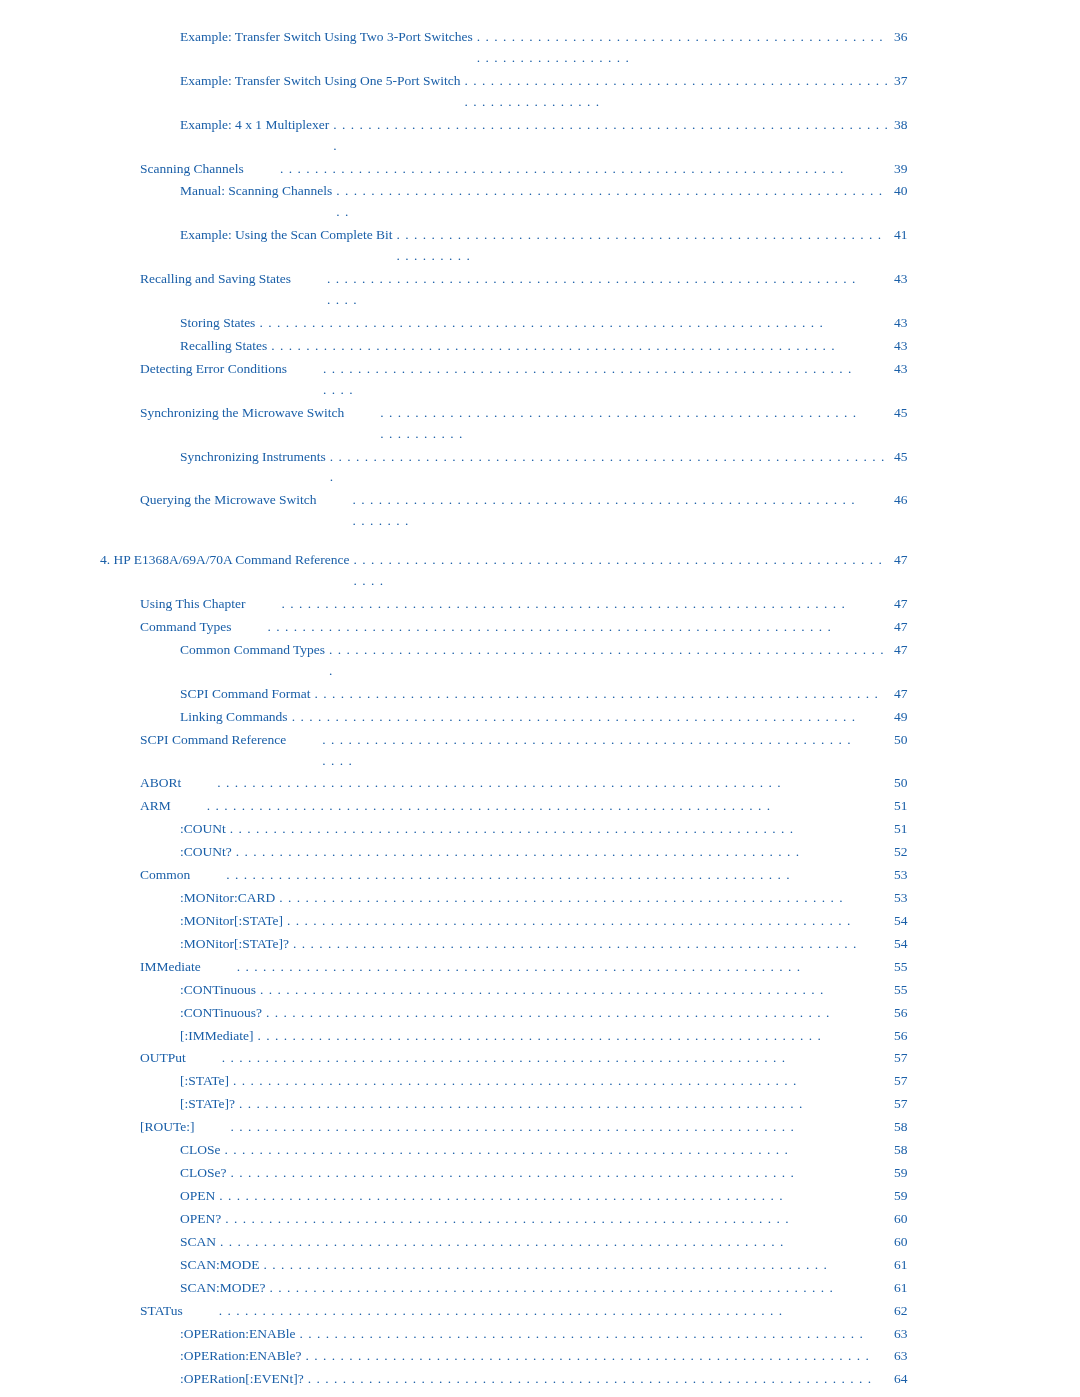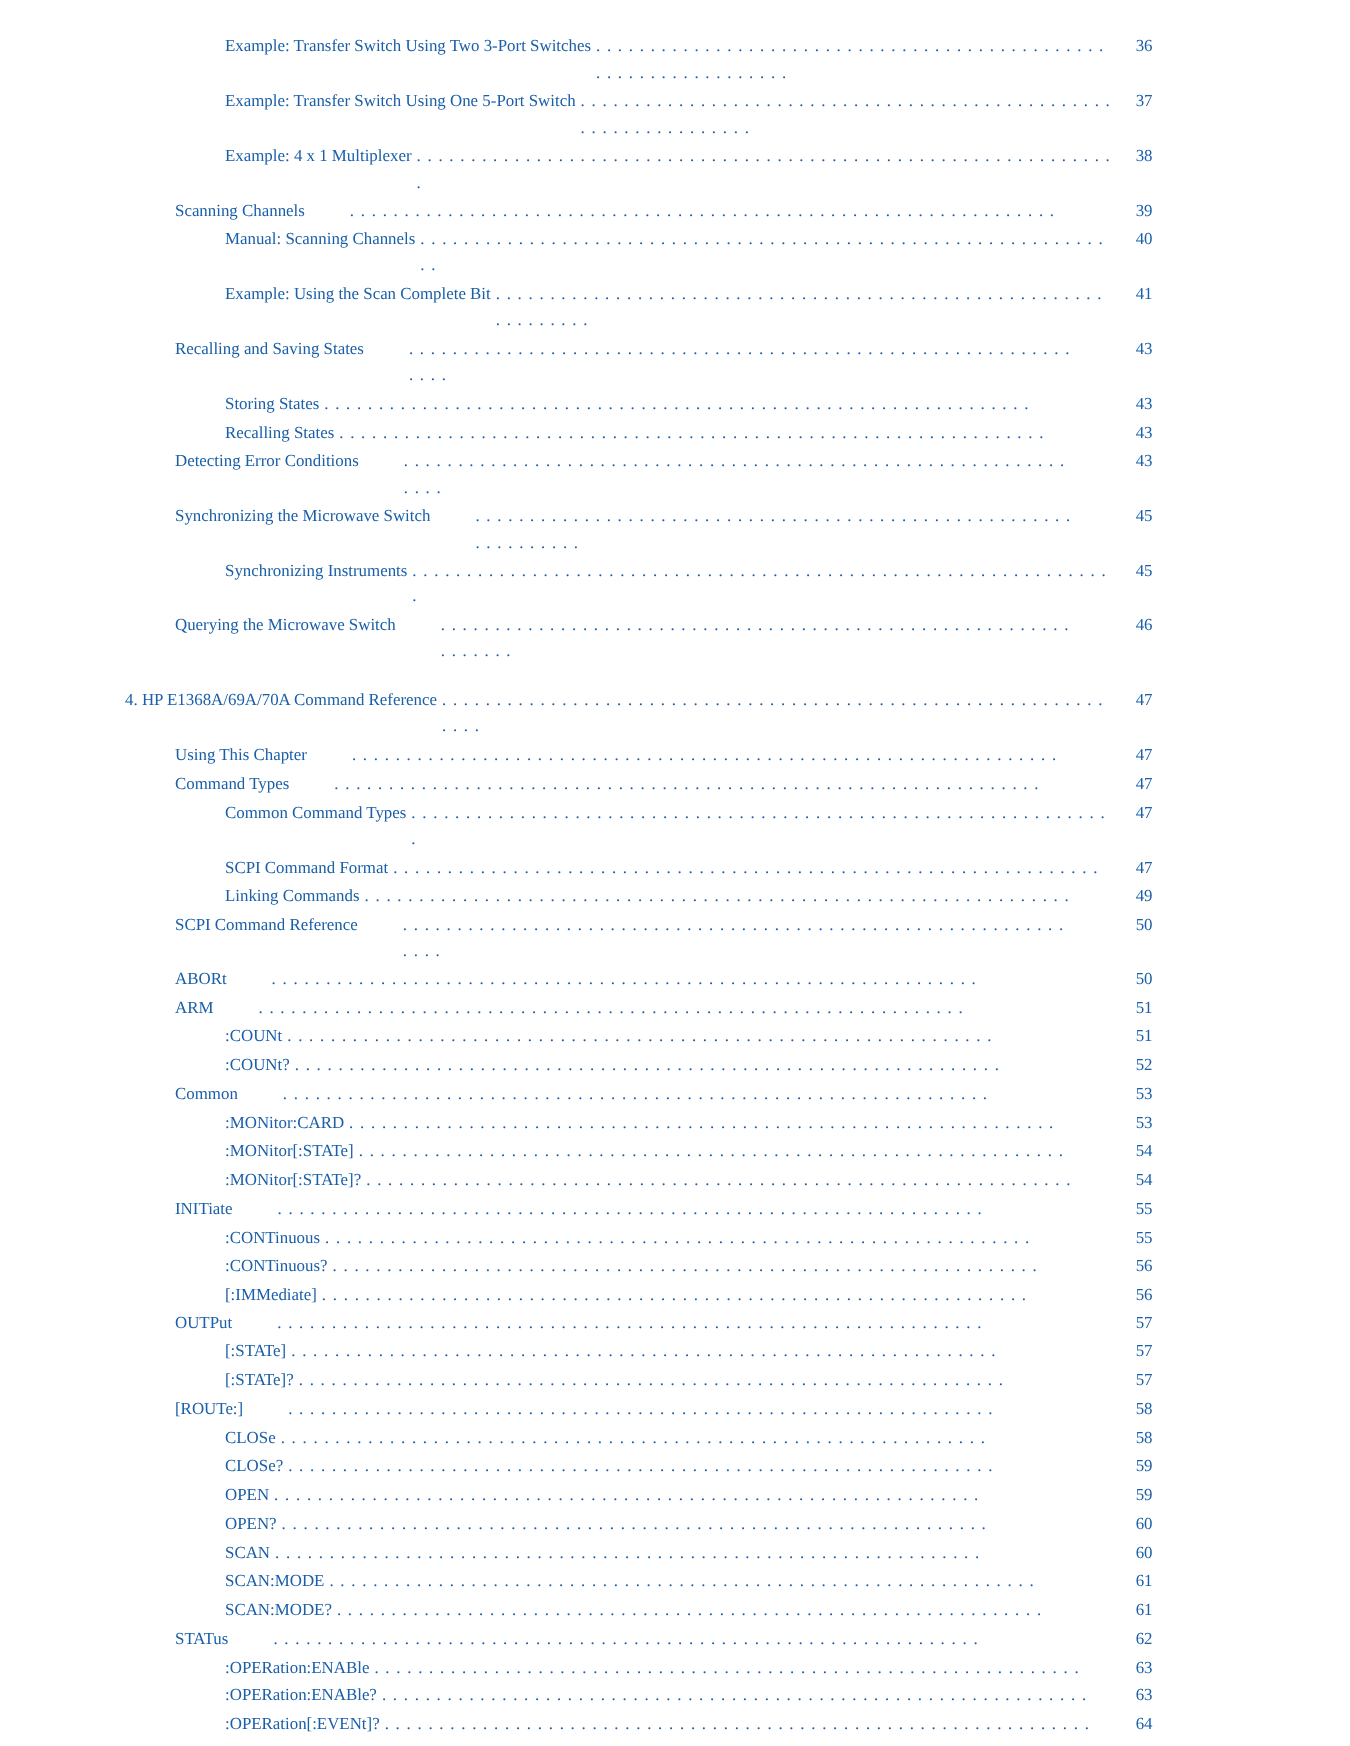--- a/index.html
+++ b/index.html
@@ -34,21 +34,21 @@
       flex: 1;
       overflow: hidden;
       color: #1a5fa8;
       margin: 0 4px;
       letter-spacing: 1px;
     }
     .toc-entry .page-num {
       color: #1a5fa8;
       flex-shrink: 0;
       min-width: 28px;
-      text-align: right;
+      text-align: left;
     }
     .indent-1 { padding-left: 40px; gap: 32px; }
     .indent-2 { padding-left: 80px; }
 
     .footer {
       position: absolute;
       bottom: 36px;
       left: 0;
       right: 0;
       display: flex;
@@ -202,21 +202,21 @@
         <a href="#">:MONitor[:STATe]</a>
         <span class="dots"> . . . . . . . . . . . . . . . . . . . . . . . . . . . . . . . . . . . . . . . . . . . . . . . . . . . . . . . . . . . . . . . . .</span>
         <span class="page-num">54</span>
       </div>
       <div class="toc-entry indent-2">
         <a href="#">:MONitor[:STATe]?</a>
         <span class="dots"> . . . . . . . . . . . . . . . . . . . . . . . . . . . . . . . . . . . . . . . . . . . . . . . . . . . . . . . . . . . . . . . . .</span>
         <span class="page-num">54</span>
       </div>
       <div class="toc-entry indent-1">
-        <a href="#">INITiate</a>
+        <a href="#">IMMediate</a>
         <span class="dots"> . . . . . . . . . . . . . . . . . . . . . . . . . . . . . . . . . . . . . . . . . . . . . . . . . . . . . . . . . . . . . . . . .</span>
         <span class="page-num">55</span>
       </div>
       <div class="toc-entry indent-2">
         <a href="#">:CONTinuous</a>
         <span class="dots"> . . . . . . . . . . . . . . . . . . . . . . . . . . . . . . . . . . . . . . . . . . . . . . . . . . . . . . . . . . . . . . . . .</span>
         <span class="page-num">55</span>
       </div>
       <div class="toc-entry indent-2">
         <a href="#">:CONTinuous?</a>

